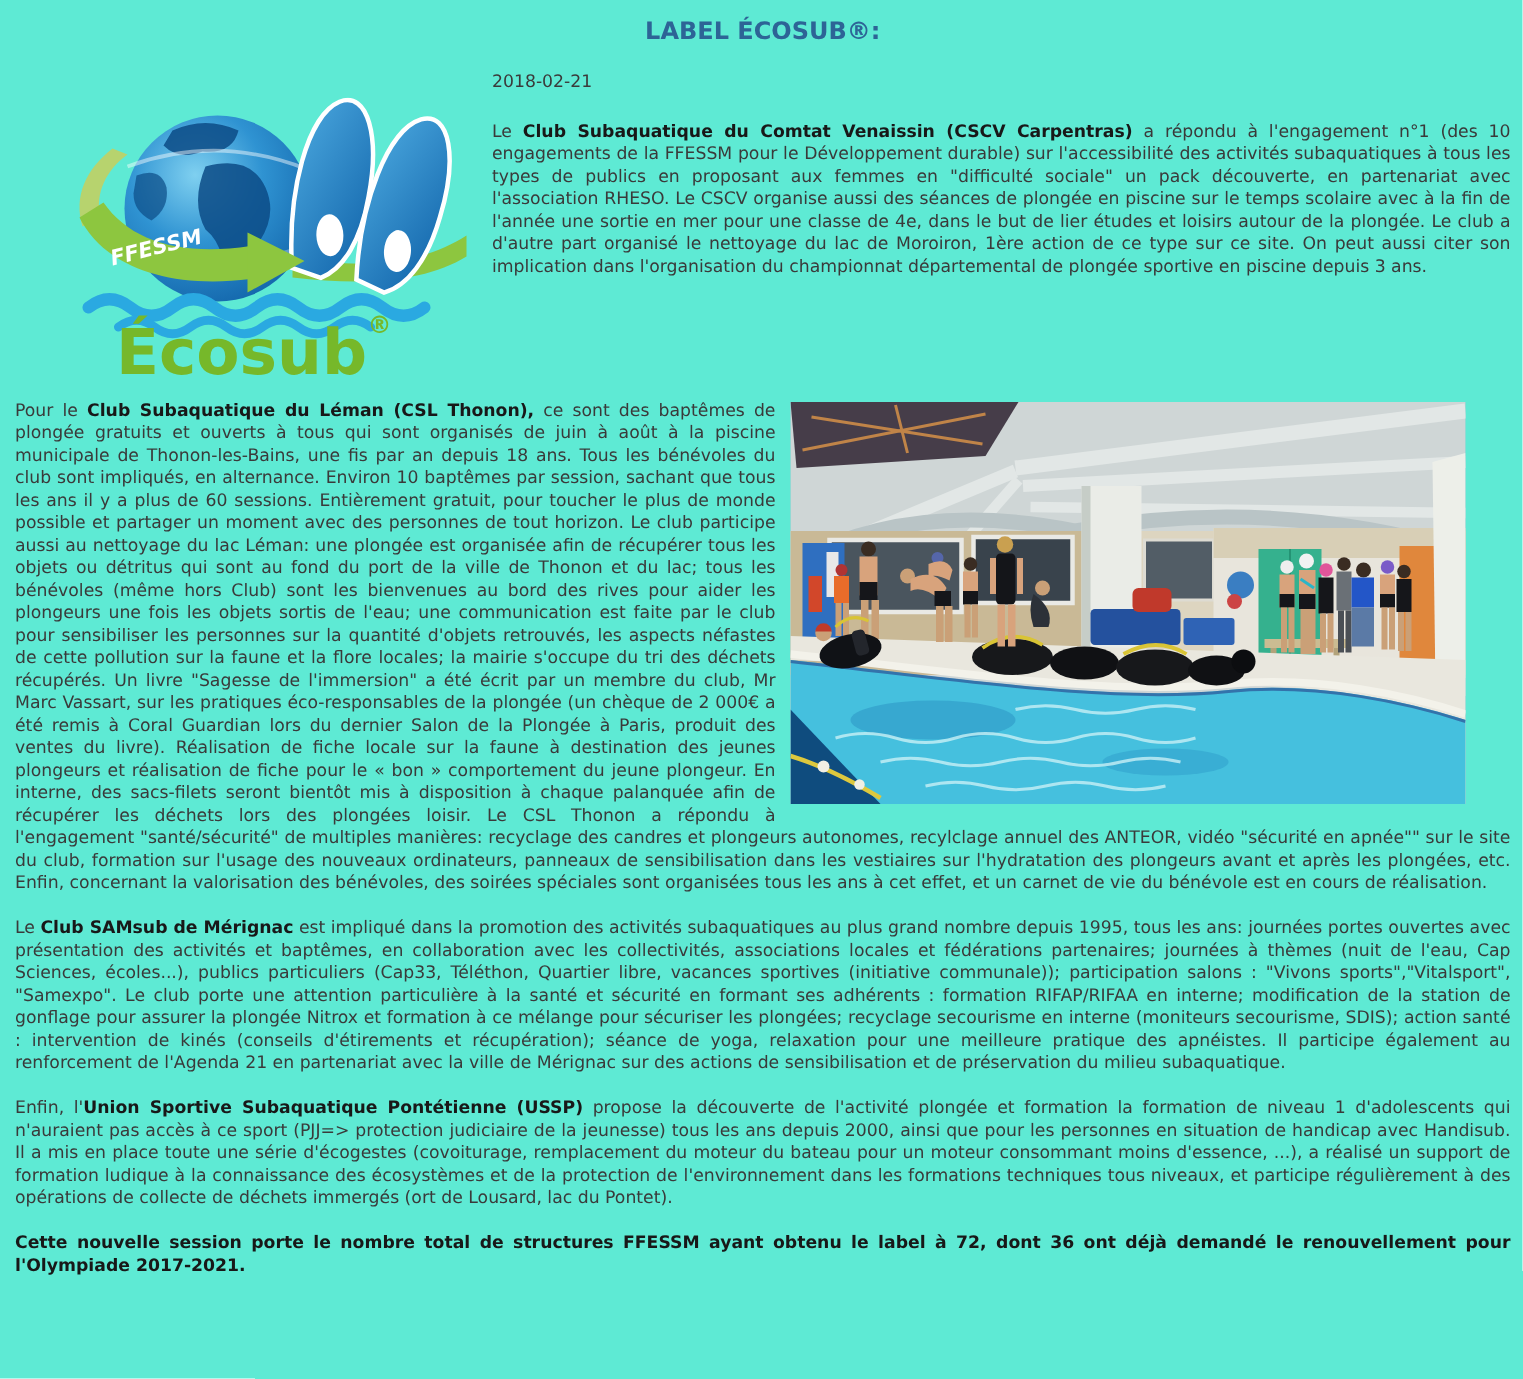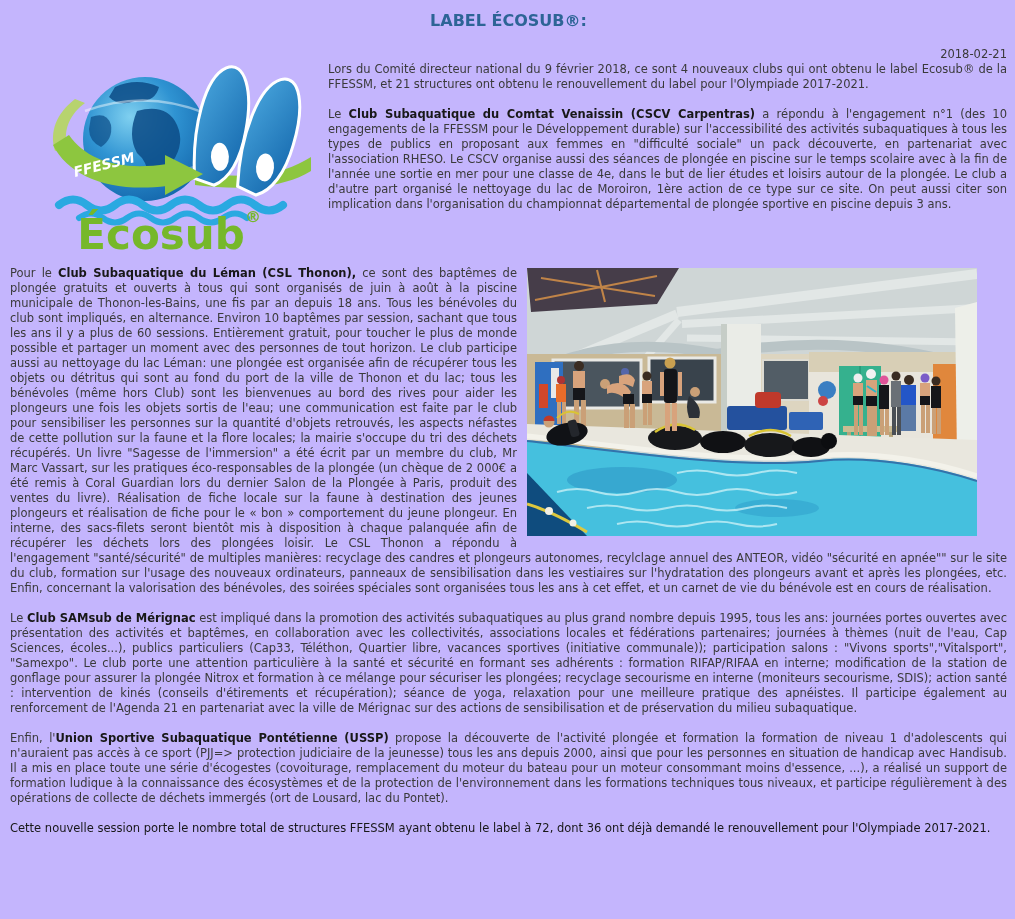--- a/index.html
+++ b/index.html
@@ -1,30 +1,30 @@
 <!DOCTYPE html>
 <html><head>
 <meta charset="utf-8">
 <style>
   html,body{margin:0;padding:0;background:#fff;}
   .page{
-    position:relative;width:1015px;height:919px;background:#c4b5fd;overflow:hidden;
+    position:relative;width:1015px;height:919px;background:#5eead4;overflow:hidden;
     box-sizing:border-box;padding:6px 8px 0 10px;
     font-family:"DejaVu Sans","Liberation Sans",sans-serif;
     font-size:11.5px;line-height:15px;color:#3a3a3a;
   }
   .title{text-align:center;color:#2d6496;font-weight:bold;font-size:16px;line-height:25px;margin:2px 0 14px;}
   .intro{overflow:hidden;}
   .logo{float:left;margin:18px 7px 0 35px;}
-  .date{margin:0 0 0;text-align:right;}
+  .date{margin:0 0 18px;}
   .para{margin:0 0 15px;text-align:justify;}
   .para b{color:#181818;}
   .main{margin-top:15px;}
   .photo{float:right;margin:2px 30px 8px 10px;background:#9ec9cf;}
-  .final-para{font-weight:normal;color:#181818;margin:0 0 10px;text-align:justify;}
+  .final-para{font-weight:bold;color:#181818;margin:0 0 10px;text-align:justify;}
 </style>
 </head>
 <body>
 
 <div class="page">
 
   <div class="title">
     <div>LABEL ÉCOSUB®:</div>
   </div>
 
@@ -68,21 +68,20 @@
       <g stroke="#2aa9e1" fill="none" stroke-linecap="round">
         <path d="M14,140 q14,-11 28,0 t28,0 t28,0 t28,0 t28,0 t28,0 t28,0 t28,0" stroke-width="8"></path>
         <path d="M34,153 q12,-9 24,0 t24,0 t24,0 t24,0 t24,0 t24,0 t24,0" stroke-width="6"></path>
       </g>
       <text x="116" y="184" text-anchor="middle" font-size="42" font-weight="bold" fill="#76b82a" font-family="DejaVu Sans, sans-serif">Écosub</text>
       <text x="200" y="157" font-size="16" font-weight="bold" fill="#76b82a" font-family="DejaVu Sans, sans-serif">®</text>
     </svg>
 
     <div class="date">2018-02-21</div>
 
-    <p class="para"><span>Lors du Comité directeur national du 9 février 2018, ce sont 4 nouveaux clubs qui ont obtenu le label Ecosub® de la FFESSM, et 21 structures ont obtenu le renouvellement du label pour l'Olympiade 2017-2021.</span></p>
 
     <p class="para"><span>Le </span><b>Club Subaquatique du Comtat Venaissin (CSCV Carpentras)</b><span> a répondu à l'engagement n°1 (des 10 engagements de la FFESSM pour le Développement durable) sur l'accessibilité des activités subaquatiques à tous les types de publics en proposant aux femmes en "difficulté sociale" un pack découverte, en partenariat avec l'association RHESO. Le CSCV organise aussi des séances de plongée en piscine sur le temps scolaire avec à la fin de l'année une sortie en mer pour une classe de 4e, dans le but de lier études et loisirs autour de la plongée. Le club a d'autre part organisé le nettoyage du lac de Moroiron, 1ère action de ce type sur ce site. On peut aussi citer son implication dans l'organisation du championnat départemental de plongée sportive en piscine depuis 3 ans.</span></p>
   </div>
 
   <div class="main">
 
     <svg class="photo" width="450" height="268" viewBox="0 0 450 268">
       <rect width="450" height="268" fill="#cfd6d6"></rect>
       <g>
         <polygon points="0,0 152,0 130,36 4,44" fill="#463d49"></polygon>

